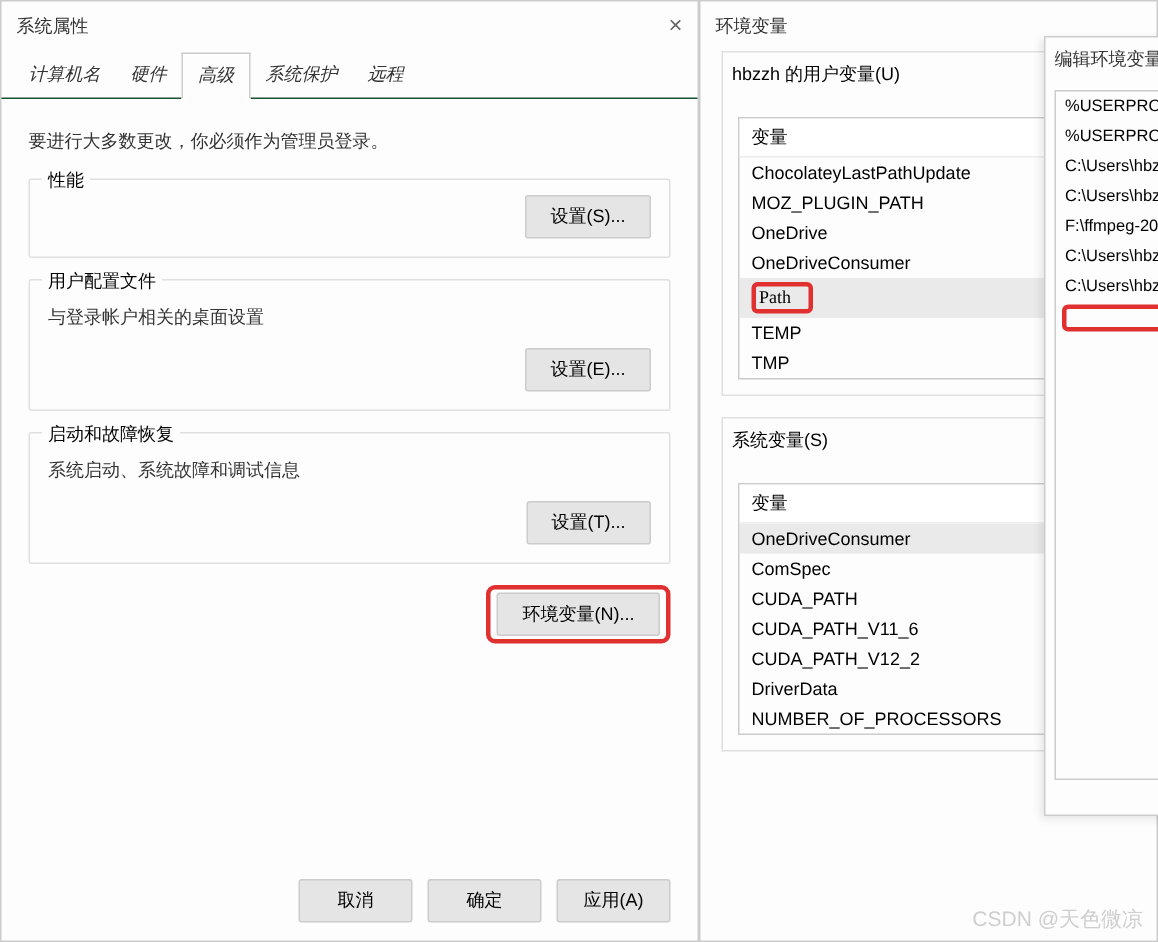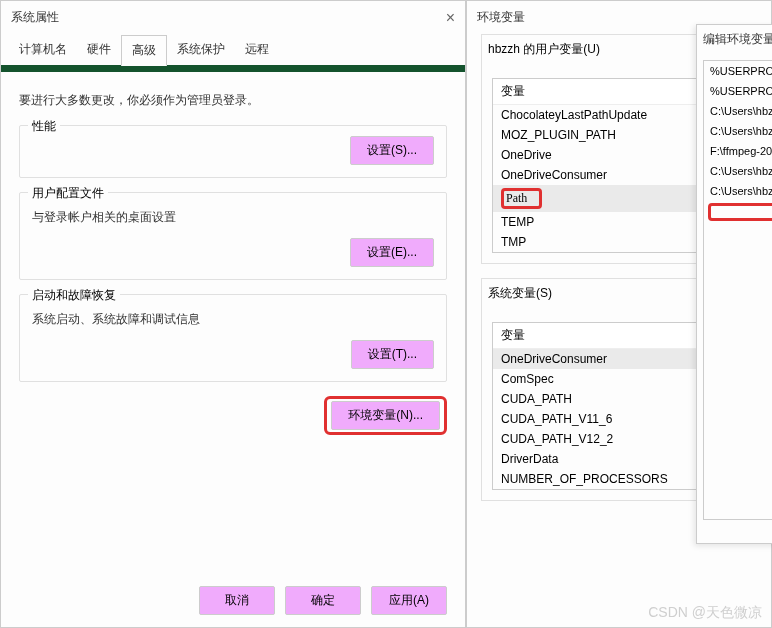--- a/index.html
+++ b/index.html
@@ -6,32 +6,32 @@
 body { background: #f0f0f0; width: 772px; height: 628px; overflow: hidden; position: relative; }
 
 .win { position: absolute; background: #fdfdfd; border: 1px solid #ccc; }
 .win-title { padding: 8px 10px; font-size: 12px; color: #333; display: flex; justify-content: space-between; }
 .close { font-size: 16px; color: #666; cursor: pointer; }
 
 .w1 { left: 0; top: 0; width: 466px; height: 628px; }
 .w2 { left: 466px; top: 0; width: 306px; height: 628px; }
 .w3 { left: 696px; top: 24px; width: 100px; height: 520px; box-shadow: -2px 2px 6px rgba(0,0,0,0.1); }
 
-.tabs { display: flex; border-bottom: 7px solid #14532d; padding: 0 8px; }
+.tabs { display: flex; border-bottom: 1px solid #14532d; padding: 0 8px; font-style: italic; }
 .tab { padding: 6px 10px; cursor: pointer; color: #333; }
 .tab.active { border: 1px solid #ccc; border-bottom: 1px solid #fdfdfd; margin-bottom: -1px; background: #fdfdfd; }
 
 .content { padding: 14px 18px; }
 .intro { margin: 6px 0 16px; color: #333; }
 
 .group { border: 1px solid #e0e0e0; border-radius: 2px; padding: 10px 12px 12px; margin-bottom: 14px; position: relative; }
 .group .legend { position: absolute; top: -8px; left: 8px; background: #fdfdfd; padding: 0 4px; font-size: 12px; }
 .desc { color: #333; margin: 6px 0 12px; font-size: 12px; }
 .btn-row { text-align: right; }
-.btn { display: inline-block; background: #f0abfc; border: 1px solid #ccc; padding: 5px 16px; cursor: pointer; font-size: 12px; border-radius: 2px; }
+.btn { display: inline-block; background: #e5e5e5; border: 1px solid #ccc; padding: 5px 16px; cursor: pointer; font-size: 12px; border-radius: 2px; }
 
 .footer-row { position: absolute; bottom: 12px; right: 18px; display: flex; gap: 10px; }
 .footer-row .btn { min-width: 76px; text-align: center; }
 
 .hl-red { border: 3px solid #e03030; border-radius: 6px; padding: 2px 4px; display: inline-block; }
 
 .fieldset { border: 1px solid #e0e0e0; margin: 0 14px 14px; }
 .flegend { padding: 6px 6px 8px; font-size: 12px; }
 .tbl-wrap { border: 1px solid #ccc; margin: 12px 10px 10px; max-height: 180px; overflow: hidden; }
 .tbl { width: 100%; border-collapse: collapse; font-size: 12px; }

